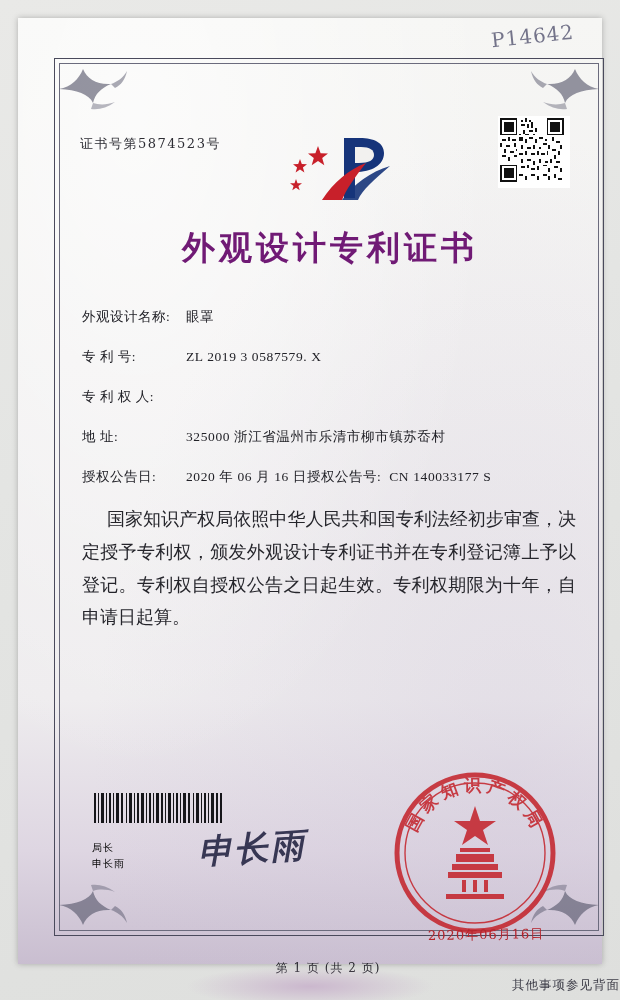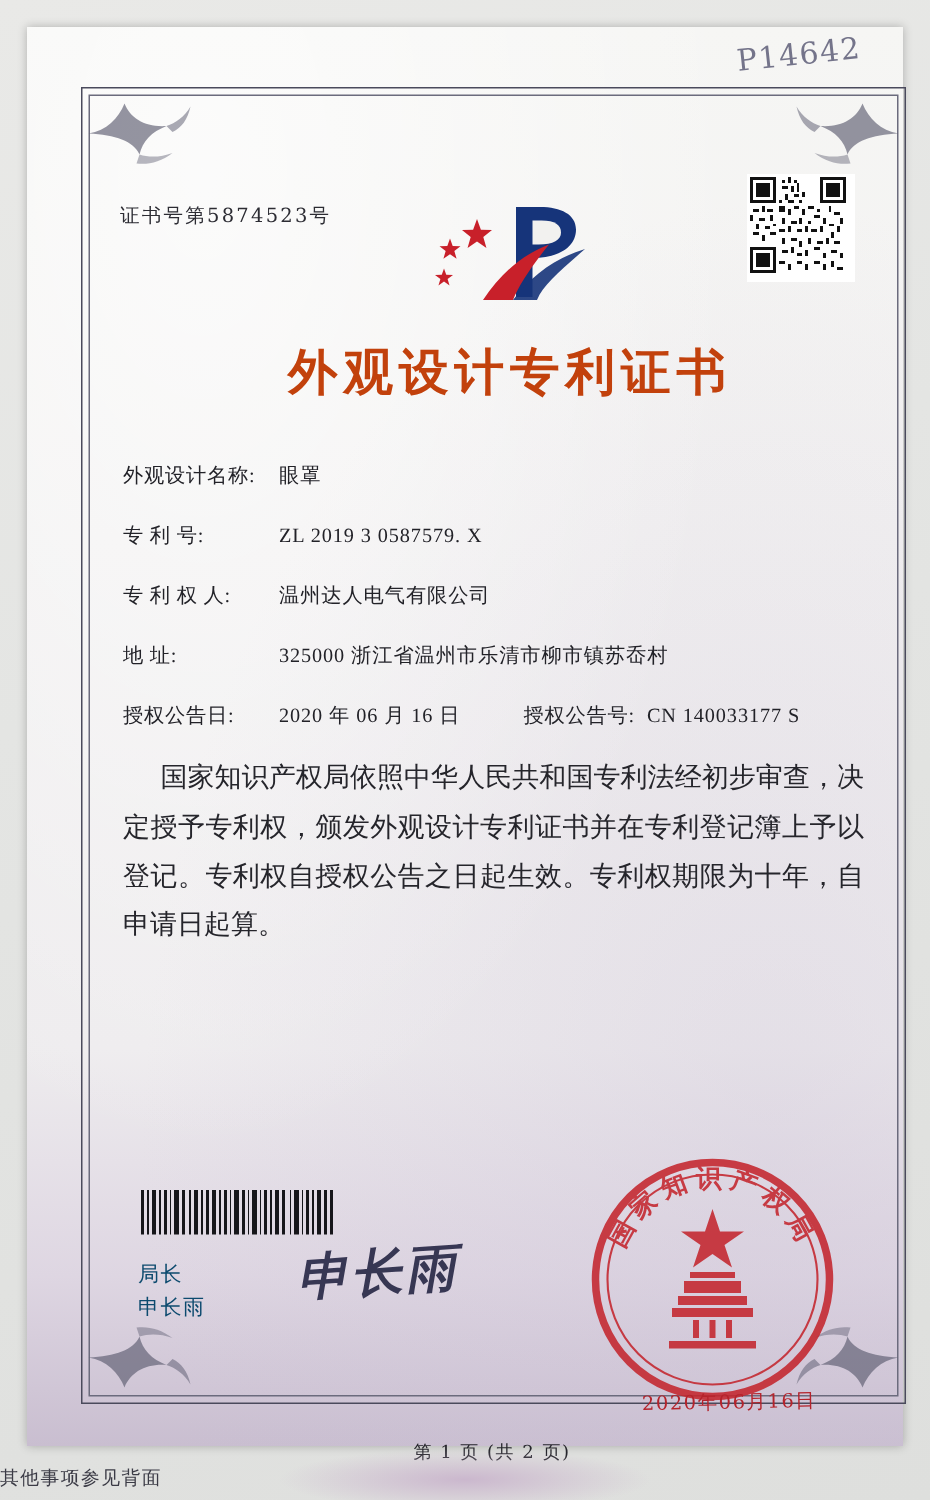--- a/index.html
+++ b/index.html
@@ -112,29 +112,29 @@
     top: 38px;
     width: 68px;
     height: 68px;
     background: #fff;
     padding: 2px;
   }
   .qr svg { display: block; }
 
   .title {
     position: absolute;
-    left: 12px;
+    left: 2px;
     top: 148px;
     width: 516px;
     text-align: center;
     font-family: "DejaVu Serif", serif;
     font-weight: bold;
     font-size: 33px;
     letter-spacing: 4px;
-    color: #c2410c;
+    color: #701a75;
   }
 
   .fields {
     position: absolute;
     left: 12px;
     top: 230px;
     width: 496px;
   }
   .field-row {
     display: flex;
@@ -149,21 +149,20 @@
     flex: 0 0 104px;
     letter-spacing: 0.5px;
     white-space: nowrap;
   }
   .field-value {
     flex: 1;
     letter-spacing: 0.6px;
   }
   .field-row.dual .field-value { flex: 0 0 auto; }
   .field-label2 {
-    margin-left: 42px;
     margin-right: 8px;
     white-space: nowrap;
     letter-spacing: 0.5px;
   }
 
   .paragraphs {
     position: absolute;
     left: 12px;
     top: 425px;
     width: 494px;
@@ -181,22 +180,22 @@
     left: 24px;
     top: 715px;
     width: 128px;
     height: 30px;
   }
   .sig-block {
     position: absolute;
     left: 22px;
     top: 762px;
     font-family: "DejaVu Serif", serif;
-    font-size: 14px;
-    color: #0c4a6e;
+    font-size: 10px;
+    color: #000000;
     line-height: 1.55;
     letter-spacing: 1px;
   }
   .handwriting {
     position: absolute;
     left: 128px;
     top: 748px;
     font-family: "DejaVu Serif", serif;
     font-size: 34px;
     font-style: italic;
@@ -236,21 +235,21 @@
     font-size: 12px;
     color: #26262c;
     letter-spacing: 1px;
   }
 
   .bottom-note {
     position: absolute;
     left: 0;
     bottom: 6px;
     width: 620px;
-    text-align: left;
+    text-align: right;
     font-family: "DejaVu Serif", serif;
     font-size: 12.5px;
     color: #3b3b46;
     letter-spacing: 1px;
   }
   .bottom-smudge {
     position: absolute;
     left: 185px;
     bottom: 0px;
     width: 250px;
@@ -404,21 +403,20 @@
         <div class="field-row">
           <span class="field-label">外观设计名称:</span>
           <span class="field-value">眼罩</span>
         </div>
         <div class="field-row">
           <span class="field-label">专 利 号:</span>
           <span class="field-value">ZL 2019 3 0587579. X</span>
         </div>
         <div class="field-row">
           <span class="field-label">专 利 权 人:</span>
-          <span class="field-value">温州达人电气有限公司</span>
         </div>
         <div class="field-row">
           <span class="field-label">地 址:</span>
           <span class="field-value">325000 浙江省温州市乐清市柳市镇苏岙村</span>
         </div>
         <div class="field-row dual">
           <span class="field-label">授权公告日:</span>
           <span class="field-value">2020 年 06 月 16 日</span>
           <span class="field-label2">授权公告号:</span>
           <span class="field-value">CN 140033177 S</span>

